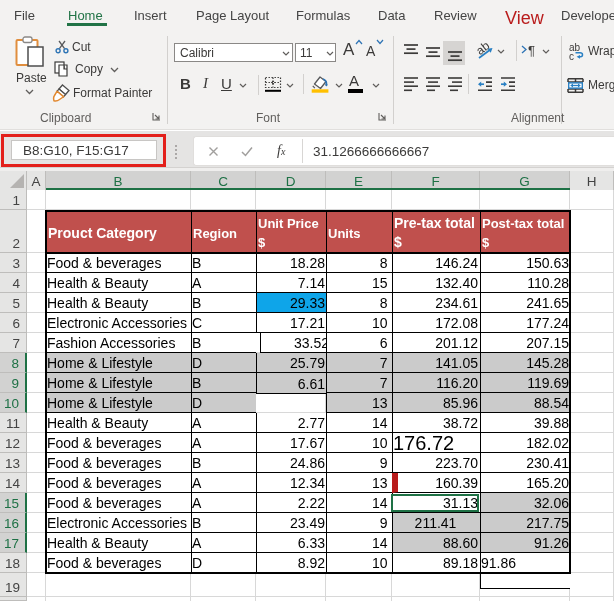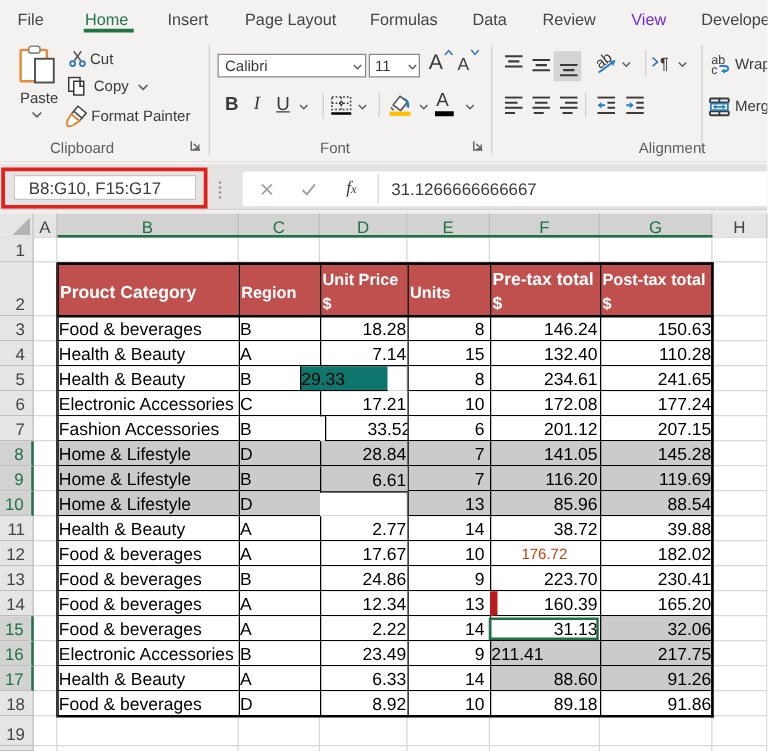--- a/index.html
+++ b/index.html
@@ -8,21 +8,21 @@
 
 <div class="ab" style="left:0;top:0;width:614px;height:130px;background:#f3f2f1;border-bottom:1px solid #e1dfdd"></div>
 <div class="ab" style="left:14px;top:8px;font-size:13px;color:#444">File</div>
 <div class="ab" style="left:68px;top:8px;font-size:13px;color:#217346;font-weight:500">Home</div>
 <div class="ab" style="left:67px;top:23px;width:40px;height:2.5px;background:#217346"></div>
 <div class="ab" style="left:134px;top:8px;font-size:13px;color:#444">Insert</div>
 <div class="ab" style="left:196px;top:8px;font-size:13px;color:#444">Page Layout</div>
 <div class="ab" style="left:296px;top:8px;font-size:13px;color:#444">Formulas</div>
 <div class="ab" style="left:378px;top:8px;font-size:13px;color:#444">Data</div>
 <div class="ab" style="left:434px;top:8px;font-size:13px;color:#444">Review</div>
-<div class="ab" style="left:505px;top:8px;font-size:13px;color:#6d28d9">View</div>
+<div class="ab" style="left:505px;top:8px;font-size:18px;color:#b91c1c">View</div>
 <div class="ab" style="left:561px;top:8px;font-size:13px;color:#444">Developer</div>
 <svg class="ab" style="left:15px;top:36px" width="30" height="32" viewBox="0 0 30 32">
 <rect x="1.5" y="4" width="21" height="25" rx="1" fill="#fff" stroke="#e08e3e" stroke-width="2"></rect>
 <rect x="8" y="1" width="9" height="5.5" rx="2" fill="#fff" stroke="#8a8886" stroke-width="1.3"></rect>
 <rect x="13" y="11" width="15" height="19" fill="#fff" stroke="#4d4d4d" stroke-width="1.5"></rect>
 </svg>
 <div class="ab" style="left:16px;top:71px;width:30px;text-align:center;font-size:12px;color:#3b3a39">Paste</div>
 <svg class="ab" style="left:25px;top:89px" width="9" height="6" viewBox="0 0 9 6">
     <path d="M1 1 L4.5 4.5 L8 1" stroke="#605e5c" stroke-width="1.3" fill="none"></path>
   </svg>
@@ -296,42 +296,42 @@
 <div class="ab" style="left:569px;top:253px;width:1px;height:20px;background:#000"></div>
 <div class="ab" style="left:46px;top:273px;width:145px;height:20px;background:#fff;border-left:1px solid #000;border-bottom:1px solid #000;color:#000;font-size:14px;line-height:21px;white-space:nowrap;overflow:hidden;text-align:left;padding-left:0px">Health &amp; Beauty</div>
 <div class="ab" style="left:191px;top:273px;width:65px;height:20px;background:#fff;border-left:1px solid #000;border-bottom:1px solid #000;color:#000;font-size:14px;line-height:21px;white-space:nowrap;overflow:hidden;text-align:left;padding-left:0px">A</div>
 <div class="ab" style="left:256px;top:273px;width:70px;height:20px;background:#fff;border-left:1px solid #000;border-bottom:1px solid #000;color:#000;font-size:14px;line-height:21px;white-space:nowrap;overflow:hidden;text-align:right;padding-right:1px">7.14</div>
 <div class="ab" style="left:326px;top:273px;width:66px;height:20px;background:#fff;border-left:1px solid #000;border-bottom:1px solid #000;color:#000;font-size:14px;line-height:21px;white-space:nowrap;overflow:hidden;text-align:right;padding-right:4.5px">15</div>
 <div class="ab" style="left:392px;top:273px;width:88px;height:20px;background:#fff;border-left:1px solid #000;border-bottom:1px solid #000;color:#000;font-size:14px;line-height:21px;white-space:nowrap;overflow:hidden;text-align:right;padding-right:2px">132.40</div>
 <div class="ab" style="left:480px;top:273px;width:90px;height:20px;background:#fff;border-left:1px solid #000;border-bottom:1px solid #000;color:#000;font-size:14px;line-height:21px;white-space:nowrap;overflow:hidden;text-align:right;padding-right:1px">110.28</div>
 <div class="ab" style="left:569px;top:273px;width:1px;height:20px;background:#000"></div>
 <div class="ab" style="left:46px;top:293px;width:145px;height:20px;background:#fff;border-left:1px solid #000;border-bottom:1px solid #000;color:#000;font-size:14px;line-height:21px;white-space:nowrap;overflow:hidden;text-align:left;padding-left:0px">Health &amp; Beauty</div>
 <div class="ab" style="left:191px;top:293px;width:65px;height:20px;background:#fff;border-left:1px solid #000;border-bottom:1px solid #000;color:#000;font-size:14px;line-height:21px;white-space:nowrap;overflow:hidden;text-align:left;padding-left:0px">B</div>
-<div class="ab" style="left:240px;top:293px;width:70px;height:20px;background:#0f766e;border-left:1px solid #000;border-bottom:1px solid #000;color:#000;font-size:14px;line-height:21px;white-space:nowrap;overflow:hidden;text-align:left;padding-right:1px">29.33</div>
+<div class="ab" style="left:256px;top:293px;width:70px;height:20px;background:#0ea5e9;border-left:1px solid #000;border-bottom:1px solid #000;color:#000;font-size:14px;line-height:21px;white-space:nowrap;overflow:hidden;text-align:right;padding-right:1px">29.33</div>
 <div class="ab" style="left:326px;top:293px;width:66px;height:20px;background:#fff;border-left:1px solid #000;border-bottom:1px solid #000;color:#000;font-size:14px;line-height:21px;white-space:nowrap;overflow:hidden;text-align:right;padding-right:4.5px">8</div>
 <div class="ab" style="left:392px;top:293px;width:88px;height:20px;background:#fff;border-left:1px solid #000;border-bottom:1px solid #000;color:#000;font-size:14px;line-height:21px;white-space:nowrap;overflow:hidden;text-align:right;padding-right:2px">234.61</div>
 <div class="ab" style="left:480px;top:293px;width:90px;height:20px;background:#fff;border-left:1px solid #000;border-bottom:1px solid #000;color:#000;font-size:14px;line-height:21px;white-space:nowrap;overflow:hidden;text-align:right;padding-right:1px">241.65</div>
 <div class="ab" style="left:569px;top:293px;width:1px;height:20px;background:#000"></div>
 <div class="ab" style="left:46px;top:313px;width:145px;height:20px;background:#fff;border-left:1px solid #000;border-bottom:1px solid #000;color:#000;font-size:14px;line-height:21px;white-space:nowrap;overflow:hidden;text-align:left;padding-left:0px">Electronic Accessories</div>
 <div class="ab" style="left:191px;top:313px;width:65px;height:20px;background:#fff;border-left:1px solid #000;border-bottom:1px solid #000;color:#000;font-size:14px;line-height:21px;white-space:nowrap;overflow:hidden;text-align:left;padding-left:0px">C</div>
 <div class="ab" style="left:256px;top:313px;width:70px;height:20px;background:#fff;border-left:1px solid #000;border-bottom:1px solid #000;color:#000;font-size:14px;line-height:21px;white-space:nowrap;overflow:hidden;text-align:right;padding-right:1px">17.21</div>
 <div class="ab" style="left:326px;top:313px;width:66px;height:20px;background:#fff;border-left:1px solid #000;border-bottom:1px solid #000;color:#000;font-size:14px;line-height:21px;white-space:nowrap;overflow:hidden;text-align:right;padding-right:4.5px">10</div>
 <div class="ab" style="left:392px;top:313px;width:88px;height:20px;background:#fff;border-left:1px solid #000;border-bottom:1px solid #000;color:#000;font-size:14px;line-height:21px;white-space:nowrap;overflow:hidden;text-align:right;padding-right:2px">172.08</div>
 <div class="ab" style="left:480px;top:313px;width:90px;height:20px;background:#fff;border-left:1px solid #000;border-bottom:1px solid #000;color:#000;font-size:14px;line-height:21px;white-space:nowrap;overflow:hidden;text-align:right;padding-right:1px">177.24</div>
 <div class="ab" style="left:569px;top:313px;width:1px;height:20px;background:#000"></div>
 <div class="ab" style="left:46px;top:333px;width:145px;height:20px;background:#fff;border-left:1px solid #000;border-bottom:1px solid #000;color:#000;font-size:14px;line-height:21px;white-space:nowrap;overflow:hidden;text-align:left;padding-left:0px">Fashion Accessories</div>
 <div class="ab" style="left:191px;top:333px;width:65px;height:20px;background:#fff;border-left:1px solid #000;border-bottom:1px solid #000;color:#000;font-size:14px;line-height:21px;white-space:nowrap;overflow:hidden;text-align:left;padding-left:0px">B</div>
 <div class="ab" style="left:260px;top:333px;width:70px;height:20px;background:#fff;border-left:1px solid #000;border-bottom:1px solid #000;color:#000;font-size:14px;line-height:21px;white-space:nowrap;overflow:hidden;text-align:right;padding-right:1px">33.52</div>
 <div class="ab" style="left:326px;top:333px;width:66px;height:20px;background:#fff;border-left:1px solid #000;border-bottom:1px solid #000;color:#000;font-size:14px;line-height:21px;white-space:nowrap;overflow:hidden;text-align:right;padding-right:4.5px">6</div>
 <div class="ab" style="left:392px;top:333px;width:88px;height:20px;background:#fff;border-left:1px solid #000;border-bottom:1px solid #000;color:#000;font-size:14px;line-height:21px;white-space:nowrap;overflow:hidden;text-align:right;padding-right:2px">201.12</div>
 <div class="ab" style="left:480px;top:333px;width:90px;height:20px;background:#fff;border-left:1px solid #000;border-bottom:1px solid #000;color:#000;font-size:14px;line-height:21px;white-space:nowrap;overflow:hidden;text-align:right;padding-right:1px">207.15</div>
 <div class="ab" style="left:569px;top:333px;width:1px;height:20px;background:#000"></div>
 <div class="ab" style="left:46px;top:353px;width:145px;height:20px;background:#cbcbcb;border-left:1px solid #000;border-bottom:1px solid #000;color:#000;font-size:14px;line-height:21px;white-space:nowrap;overflow:hidden;text-align:left;padding-left:0px">Home &amp; Lifestyle</div>
 <div class="ab" style="left:191px;top:353px;width:65px;height:20px;background:#cbcbcb;border-left:1px solid #000;border-bottom:1px solid #000;color:#000;font-size:14px;line-height:21px;white-space:nowrap;overflow:hidden;text-align:left;padding-left:0px">D</div>
-<div class="ab" style="left:256px;top:353px;width:70px;height:20px;background:#cbcbcb;border-left:1px solid #000;border-bottom:1px solid #000;color:#000;font-size:14px;line-height:21px;white-space:nowrap;overflow:hidden;text-align:right;padding-right:1px">28.84</div>
+<div class="ab" style="left:256px;top:353px;width:70px;height:20px;background:#cbcbcb;border-left:1px solid #000;border-bottom:1px solid #000;color:#000;font-size:14px;line-height:21px;white-space:nowrap;overflow:hidden;text-align:right;padding-right:1px">25.79</div>
 <div class="ab" style="left:326px;top:353px;width:66px;height:20px;background:#cbcbcb;border-left:1px solid #000;border-bottom:1px solid #000;color:#000;font-size:14px;line-height:21px;white-space:nowrap;overflow:hidden;text-align:right;padding-right:4.5px">7</div>
 <div class="ab" style="left:392px;top:353px;width:88px;height:20px;background:#cbcbcb;border-left:1px solid #000;border-bottom:1px solid #000;color:#000;font-size:14px;line-height:21px;white-space:nowrap;overflow:hidden;text-align:right;padding-right:2px">141.05</div>
 <div class="ab" style="left:480px;top:353px;width:90px;height:20px;background:#cbcbcb;border-left:1px solid #000;border-bottom:1px solid #000;color:#000;font-size:14px;line-height:21px;white-space:nowrap;overflow:hidden;text-align:right;padding-right:1px">145.28</div>
 <div class="ab" style="left:569px;top:353px;width:1px;height:20px;background:#000"></div>
 <div class="ab" style="left:46px;top:373px;width:145px;height:20px;background:#cbcbcb;border-left:1px solid #000;border-bottom:1px solid #000;color:#000;font-size:14px;line-height:21px;white-space:nowrap;overflow:hidden;text-align:left;padding-left:0px">Home &amp; Lifestyle</div>
 <div class="ab" style="left:191px;top:373px;width:65px;height:20px;background:#cbcbcb;border-left:1px solid #000;border-bottom:1px solid #000;color:#000;font-size:14px;line-height:21px;white-space:nowrap;overflow:hidden;text-align:left;padding-left:0px">B</div>
 <div class="ab" style="left:256px;top:373px;width:70px;height:20px;background:#cbcbcb;border-left:1px solid #000;border-bottom:1px solid #000;color:#000;font-size:14px;line-height:21px;white-space:nowrap;overflow:hidden;text-align:right;padding-right:1px">16.60</div>
 <div class="ab" style="left:326px;top:373px;width:66px;height:20px;background:#cbcbcb;border-left:1px solid #000;border-bottom:1px solid #000;color:#000;font-size:14px;line-height:21px;white-space:nowrap;overflow:hidden;text-align:right;padding-right:4.5px">7</div>
 <div class="ab" style="left:392px;top:373px;width:88px;height:20px;background:#cbcbcb;border-left:1px solid #000;border-bottom:1px solid #000;color:#000;font-size:14px;line-height:21px;white-space:nowrap;overflow:hidden;text-align:right;padding-right:2px">116.20</div>
 <div class="ab" style="left:480px;top:373px;width:90px;height:20px;background:#cbcbcb;border-left:1px solid #000;border-bottom:1px solid #000;color:#000;font-size:14px;line-height:21px;white-space:nowrap;overflow:hidden;text-align:right;padding-right:1px">119.69</div>
@@ -347,21 +347,21 @@
 <div class="ab" style="left:191px;top:413px;width:65px;height:20px;background:#fff;border-left:1px solid #000;border-bottom:1px solid #000;color:#000;font-size:14px;line-height:21px;white-space:nowrap;overflow:hidden;text-align:left;padding-left:0px">A</div>
 <div class="ab" style="left:256px;top:413px;width:70px;height:20px;background:#fff;border-left:1px solid #000;border-bottom:1px solid #000;color:#000;font-size:14px;line-height:21px;white-space:nowrap;overflow:hidden;text-align:right;padding-right:1px">2.77</div>
 <div class="ab" style="left:326px;top:413px;width:66px;height:20px;background:#fff;border-left:1px solid #000;border-bottom:1px solid #000;color:#000;font-size:14px;line-height:21px;white-space:nowrap;overflow:hidden;text-align:right;padding-right:4.5px">14</div>
 <div class="ab" style="left:392px;top:413px;width:88px;height:20px;background:#fff;border-left:1px solid #000;border-bottom:1px solid #000;color:#000;font-size:14px;line-height:21px;white-space:nowrap;overflow:hidden;text-align:right;padding-right:2px">38.72</div>
 <div class="ab" style="left:480px;top:413px;width:90px;height:20px;background:#fff;border-left:1px solid #000;border-bottom:1px solid #000;color:#000;font-size:14px;line-height:21px;white-space:nowrap;overflow:hidden;text-align:right;padding-right:1px">39.88</div>
 <div class="ab" style="left:569px;top:413px;width:1px;height:20px;background:#000"></div>
 <div class="ab" style="left:46px;top:433px;width:145px;height:20px;background:#fff;border-left:1px solid #000;border-bottom:1px solid #000;color:#000;font-size:14px;line-height:21px;white-space:nowrap;overflow:hidden;text-align:left;padding-left:0px">Food &amp; beverages</div>
 <div class="ab" style="left:191px;top:433px;width:65px;height:20px;background:#fff;border-left:1px solid #000;border-bottom:1px solid #000;color:#000;font-size:14px;line-height:21px;white-space:nowrap;overflow:hidden;text-align:left;padding-left:0px">A</div>
 <div class="ab" style="left:256px;top:433px;width:70px;height:20px;background:#fff;border-left:1px solid #000;border-bottom:1px solid #000;color:#000;font-size:14px;line-height:21px;white-space:nowrap;overflow:hidden;text-align:right;padding-right:1px">17.67</div>
 <div class="ab" style="left:326px;top:433px;width:66px;height:20px;background:#fff;border-left:1px solid #000;border-bottom:1px solid #000;color:#000;font-size:14px;line-height:21px;white-space:nowrap;overflow:hidden;text-align:right;padding-right:4.5px">10</div>
-<div class="ab" style="left:392px;top:433px;width:88px;height:20px;background:#fff;border-left:1px solid #000;border-bottom:1px solid #000;color:#c2410c;font-size:12px;line-height:21px;white-space:nowrap;overflow:hidden;text-align:center;padding-right:2px">176.72</div>
+<div class="ab" style="left:392px;top:433px;width:88px;height:20px;background:#fff;border-left:1px solid #000;border-bottom:1px solid #000;color:#000000;font-size:20px;line-height:21px;white-space:nowrap;overflow:hidden;text-align:left;padding-right:2px">176.72</div>
 <div class="ab" style="left:480px;top:433px;width:90px;height:20px;background:#fff;border-left:1px solid #000;border-bottom:1px solid #000;color:#000;font-size:14px;line-height:21px;white-space:nowrap;overflow:hidden;text-align:right;padding-right:1px">182.02</div>
 <div class="ab" style="left:569px;top:433px;width:1px;height:20px;background:#000"></div>
 <div class="ab" style="left:46px;top:453px;width:145px;height:20px;background:#fff;border-left:1px solid #000;border-bottom:1px solid #000;color:#000;font-size:14px;line-height:21px;white-space:nowrap;overflow:hidden;text-align:left;padding-left:0px">Food &amp; beverages</div>
 <div class="ab" style="left:191px;top:453px;width:65px;height:20px;background:#fff;border-left:1px solid #000;border-bottom:1px solid #000;color:#000;font-size:14px;line-height:21px;white-space:nowrap;overflow:hidden;text-align:left;padding-left:0px">B</div>
 <div class="ab" style="left:256px;top:453px;width:70px;height:20px;background:#fff;border-left:1px solid #000;border-bottom:1px solid #000;color:#000;font-size:14px;line-height:21px;white-space:nowrap;overflow:hidden;text-align:right;padding-right:1px">24.86</div>
 <div class="ab" style="left:326px;top:453px;width:66px;height:20px;background:#fff;border-left:1px solid #000;border-bottom:1px solid #000;color:#000;font-size:14px;line-height:21px;white-space:nowrap;overflow:hidden;text-align:right;padding-right:4.5px">9</div>
 <div class="ab" style="left:392px;top:453px;width:88px;height:20px;background:#fff;border-left:1px solid #000;border-bottom:1px solid #000;color:#000;font-size:14px;line-height:21px;white-space:nowrap;overflow:hidden;text-align:right;padding-right:2px">223.70</div>
 <div class="ab" style="left:480px;top:453px;width:90px;height:20px;background:#fff;border-left:1px solid #000;border-bottom:1px solid #000;color:#000;font-size:14px;line-height:21px;white-space:nowrap;overflow:hidden;text-align:right;padding-right:1px">230.41</div>
 <div class="ab" style="left:569px;top:453px;width:1px;height:20px;background:#000"></div>
 <div class="ab" style="left:46px;top:473px;width:145px;height:20px;background:#fff;border-left:1px solid #000;border-bottom:1px solid #000;color:#000;font-size:14px;line-height:21px;white-space:nowrap;overflow:hidden;text-align:left;padding-left:0px">Food &amp; beverages</div>
@@ -375,34 +375,34 @@
 <div class="ab" style="left:191px;top:493px;width:65px;height:20px;background:#fff;border-left:1px solid #000;border-bottom:1px solid #000;color:#000;font-size:14px;line-height:21px;white-space:nowrap;overflow:hidden;text-align:left;padding-left:0px">A</div>
 <div class="ab" style="left:256px;top:493px;width:70px;height:20px;background:#fff;border-left:1px solid #000;border-bottom:1px solid #000;color:#000;font-size:14px;line-height:21px;white-space:nowrap;overflow:hidden;text-align:right;padding-right:1px">2.22</div>
 <div class="ab" style="left:326px;top:493px;width:66px;height:20px;background:#fff;border-left:1px solid #000;border-bottom:1px solid #000;color:#000;font-size:14px;line-height:21px;white-space:nowrap;overflow:hidden;text-align:right;padding-right:4.5px">14</div>
 <div class="ab" style="left:392px;top:493px;width:88px;height:20px;background:#fff;border-left:1px solid #000;border-bottom:1px solid #000;color:#000;font-size:14px;line-height:21px;white-space:nowrap;overflow:hidden;text-align:right;padding-right:2px">31.13</div>
 <div class="ab" style="left:480px;top:493px;width:90px;height:20px;background:#cbcbcb;border-left:1px solid #000;border-bottom:1px solid #000;color:#000;font-size:14px;line-height:21px;white-space:nowrap;overflow:hidden;text-align:right;padding-right:1px">32.06</div>
 <div class="ab" style="left:569px;top:493px;width:1px;height:20px;background:#000"></div>
 <div class="ab" style="left:46px;top:513px;width:145px;height:20px;background:#fff;border-left:1px solid #000;border-bottom:1px solid #000;color:#000;font-size:14px;line-height:21px;white-space:nowrap;overflow:hidden;text-align:left;padding-left:0px">Electronic Accessories</div>
 <div class="ab" style="left:191px;top:513px;width:65px;height:20px;background:#fff;border-left:1px solid #000;border-bottom:1px solid #000;color:#000;font-size:14px;line-height:21px;white-space:nowrap;overflow:hidden;text-align:left;padding-left:0px">B</div>
 <div class="ab" style="left:256px;top:513px;width:70px;height:20px;background:#fff;border-left:1px solid #000;border-bottom:1px solid #000;color:#000;font-size:14px;line-height:21px;white-space:nowrap;overflow:hidden;text-align:right;padding-right:1px">23.49</div>
 <div class="ab" style="left:326px;top:513px;width:66px;height:20px;background:#fff;border-left:1px solid #000;border-bottom:1px solid #000;color:#000;font-size:14px;line-height:21px;white-space:nowrap;overflow:hidden;text-align:right;padding-right:4.5px">9</div>
-<div class="ab" style="left:392px;top:513px;width:88px;height:20px;background:#cbcbcb;border-left:1px solid #000;border-bottom:1px solid #000;color:#000;font-size:14px;line-height:21px;white-space:nowrap;overflow:hidden;text-align:left;padding-right:2px">211.41</div>
+<div class="ab" style="left:392px;top:513px;width:88px;height:20px;background:#cbcbcb;border-left:1px solid #000;border-bottom:1px solid #000;color:#000;font-size:14px;line-height:21px;white-space:nowrap;overflow:hidden;text-align:center;padding-right:2px">211.41</div>
 <div class="ab" style="left:480px;top:513px;width:90px;height:20px;background:#cbcbcb;border-left:1px solid #000;border-bottom:1px solid #000;color:#000;font-size:14px;line-height:21px;white-space:nowrap;overflow:hidden;text-align:right;padding-right:1px">217.75</div>
 <div class="ab" style="left:569px;top:513px;width:1px;height:20px;background:#000"></div>
 <div class="ab" style="left:46px;top:533px;width:145px;height:20px;background:#fff;border-left:1px solid #000;border-bottom:1px solid #000;color:#000;font-size:14px;line-height:21px;white-space:nowrap;overflow:hidden;text-align:left;padding-left:0px">Health &amp; Beauty</div>
 <div class="ab" style="left:191px;top:533px;width:65px;height:20px;background:#fff;border-left:1px solid #000;border-bottom:1px solid #000;color:#000;font-size:14px;line-height:21px;white-space:nowrap;overflow:hidden;text-align:left;padding-left:0px">A</div>
 <div class="ab" style="left:256px;top:533px;width:70px;height:20px;background:#fff;border-left:1px solid #000;border-bottom:1px solid #000;color:#000;font-size:14px;line-height:21px;white-space:nowrap;overflow:hidden;text-align:right;padding-right:1px">6.33</div>
 <div class="ab" style="left:326px;top:533px;width:66px;height:20px;background:#fff;border-left:1px solid #000;border-bottom:1px solid #000;color:#000;font-size:14px;line-height:21px;white-space:nowrap;overflow:hidden;text-align:right;padding-right:4.5px">14</div>
 <div class="ab" style="left:392px;top:533px;width:88px;height:20px;background:#cbcbcb;border-left:1px solid #000;border-bottom:1px solid #000;color:#000;font-size:14px;line-height:21px;white-space:nowrap;overflow:hidden;text-align:right;padding-right:2px">88.60</div>
 <div class="ab" style="left:480px;top:533px;width:90px;height:20px;background:#cbcbcb;border-left:1px solid #000;border-bottom:1px solid #000;color:#000;font-size:14px;line-height:21px;white-space:nowrap;overflow:hidden;text-align:right;padding-right:1px">91.26</div>
 <div class="ab" style="left:569px;top:533px;width:1px;height:20px;background:#000"></div>
 <div class="ab" style="left:46px;top:553px;width:145px;height:20px;background:#fff;border-left:1px solid #000;border-bottom:1px solid #000;color:#000;font-size:14px;line-height:21px;white-space:nowrap;overflow:hidden;text-align:left;padding-left:0px">Food &amp; beverages</div>
 <div class="ab" style="left:191px;top:553px;width:65px;height:20px;background:#fff;border-left:1px solid #000;border-bottom:1px solid #000;color:#000;font-size:14px;line-height:21px;white-space:nowrap;overflow:hidden;text-align:left;padding-left:0px">D</div>
 <div class="ab" style="left:256px;top:553px;width:70px;height:20px;background:#fff;border-left:1px solid #000;border-bottom:1px solid #000;color:#000;font-size:14px;line-height:21px;white-space:nowrap;overflow:hidden;text-align:right;padding-right:1px">8.92</div>
 <div class="ab" style="left:326px;top:553px;width:66px;height:20px;background:#fff;border-left:1px solid #000;border-bottom:1px solid #000;color:#000;font-size:14px;line-height:21px;white-space:nowrap;overflow:hidden;text-align:right;padding-right:4.5px">10</div>
 <div class="ab" style="left:392px;top:553px;width:88px;height:20px;background:#fff;border-left:1px solid #000;border-bottom:1px solid #000;color:#000;font-size:14px;line-height:21px;white-space:nowrap;overflow:hidden;text-align:right;padding-right:2px">89.18</div>
-<div class="ab" style="left:480px;top:553px;width:90px;height:20px;background:#fff;border-left:1px solid #000;border-bottom:1px solid #000;color:#000;font-size:14px;line-height:21px;white-space:nowrap;overflow:hidden;text-align:right;padding-right:1px">91.86</div>
+<div class="ab" style="left:480px;top:553px;width:90px;height:36px;background:#fff;border-left:1px solid #000;border-bottom:1px solid #000;color:#000;font-size:14px;line-height:21px;white-space:nowrap;overflow:hidden;text-align:left;padding-right:1px">91.86</div>
 <div class="ab" style="left:569px;top:553px;width:1px;height:20px;background:#000"></div>
 <div class="ab" style="left:45px;top:210px;width:1px;height:364px;background:#000"></div>
 <div class="ab" style="left:46px;top:210px;width:525px;height:2px;background:#000"></div>
 <div class="ab" style="left:569px;top:210px;width:2px;height:364px;background:#000"></div>
 <div class="ab" style="left:46px;top:572px;width:525px;height:2px;background:#000"></div>
 <div class="ab" style="left:46px;top:252px;width:525px;height:2px;background:#000"></div>
 <div class="ab" style="left:391px;top:494px;width:88px;height:18px;border:2px solid #1e7145"></div>
 </body></html>

